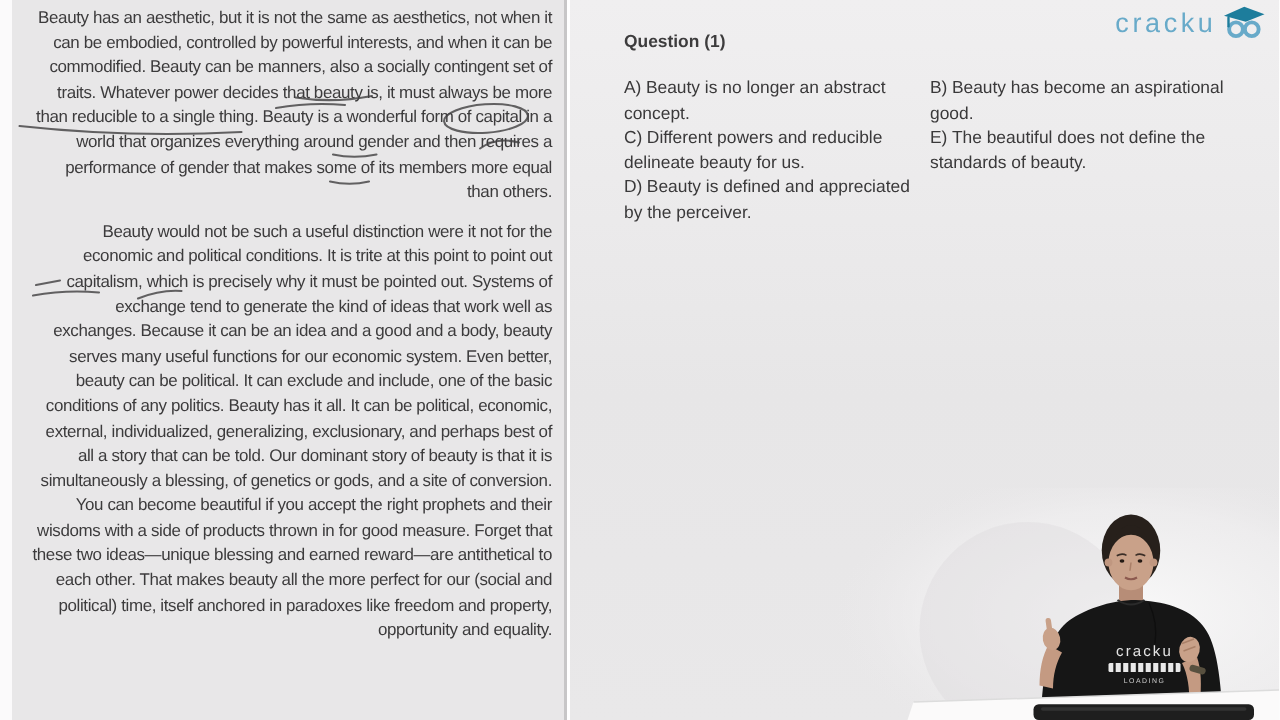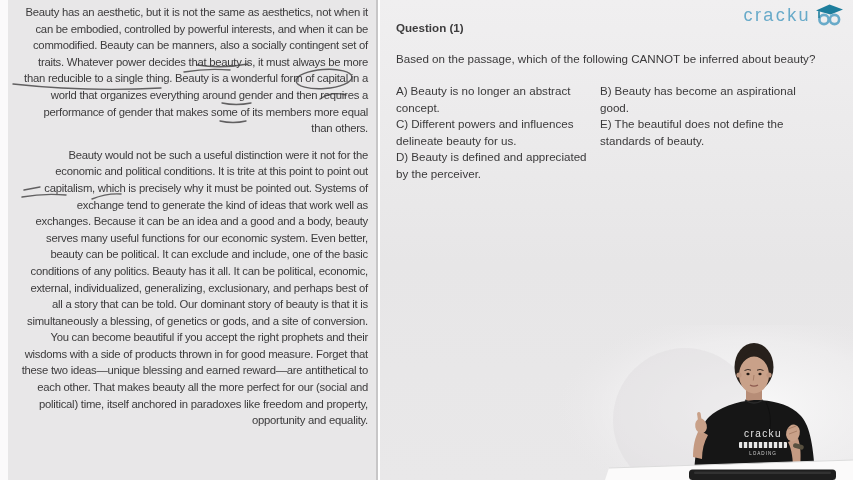--- a/index.html
+++ b/index.html
@@ -20,21 +20,21 @@
   }
   .passage-panel p + p{margin-top:10px;}
   .pen-overlay{position:absolute;left:0;top:0;width:370px;height:480px;pointer-events:none;}
   .pen-overlay path,.pen-overlay ellipse,.pen-overlay line{
     fill:none;stroke:#434243;stroke-width:1.4;stroke-linecap:round;opacity:.82;
   }
   
   .question-panel{
     position:absolute;left:380px;top:0;width:473px;height:480px;
     background:linear-gradient(180deg,#f0eff0 0%,#e7e6e7 55%,#e9e8e9 100%);
-    box-sizing:border-box;padding:21px 10px 0 16px;
+    box-sizing:border-box;padding:21px 10px 0 36px;
   }
   .q-header{font-size:11.6px;font-weight:700;color:#3d3c3d;margin:0 0 17px 0;}
   .q-text{font-size:11.6px;font-weight:400;color:#3a393a;margin:0 0 17px 0;line-height:15px;}
   .options{display:grid;grid-template-columns:204px 1fr;}
   .option{font-size:11.6px;line-height:16.5px;color:#3a393a;}
   .option.col1{max-width:186px;}
   .option.col2{max-width:206px;}
   .opt-label{margin-right:3px;}
   
   .brand{position:absolute;top:3px;right:8px;display:flex;align-items:center;gap:3px;}
@@ -64,31 +64,30 @@
       <path d="M214,103 Q228,106 243,103"></path>
       <path d="M212,121 Q225,124 238,121"></path>
       <path d="M16,190 L32,187"></path>
       <path d="M14,197 Q36,193 58,195"></path>
       <path d="M84,199 Q99,193 113,194"></path>
     </svg>
   </div>
 
   <div class="question-panel">
     <p class="q-header">Question (1)</p>
-    <p class="q-text">Based on the passage, which of the following CANNOT be inferred about beauty?</p>
 
     <div class="options">
       <div class="option col1">
         <span class="opt-label">A)</span><span>Beauty is no longer an abstract concept.</span>
       </div>
       <div class="option col2">
         <span class="opt-label">B)</span><span>Beauty has become an aspirational good.</span>
       </div>
       <div class="option col1">
-        <span class="opt-label">C)</span><span>Different powers and influences delineate beauty for us.</span>
+        <span class="opt-label">C)</span><span>Different powers and reducible delineate beauty for us.</span>
       </div>
       <div class="option col1">
         <span class="opt-label">E)</span><span>The beautiful does not define the standards of beauty.</span>
       </div>
       <div class="option col2">
         <span class="opt-label">D)</span><span>Beauty is defined and appreciated by the perceiver.</span>
       </div>
     </div>
   </div>
 

